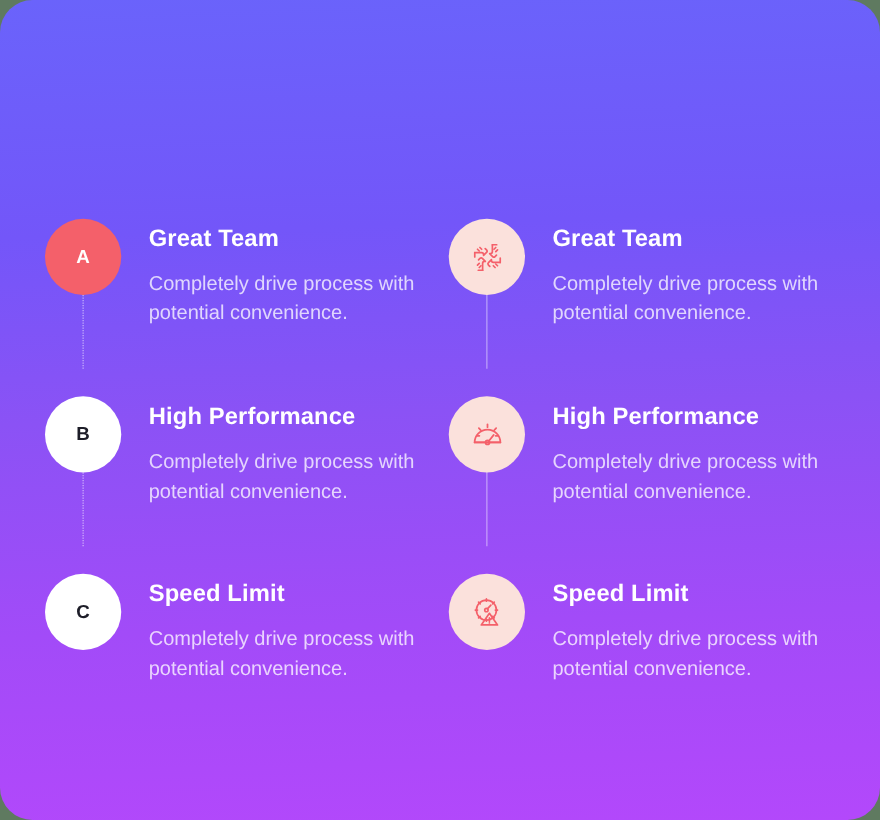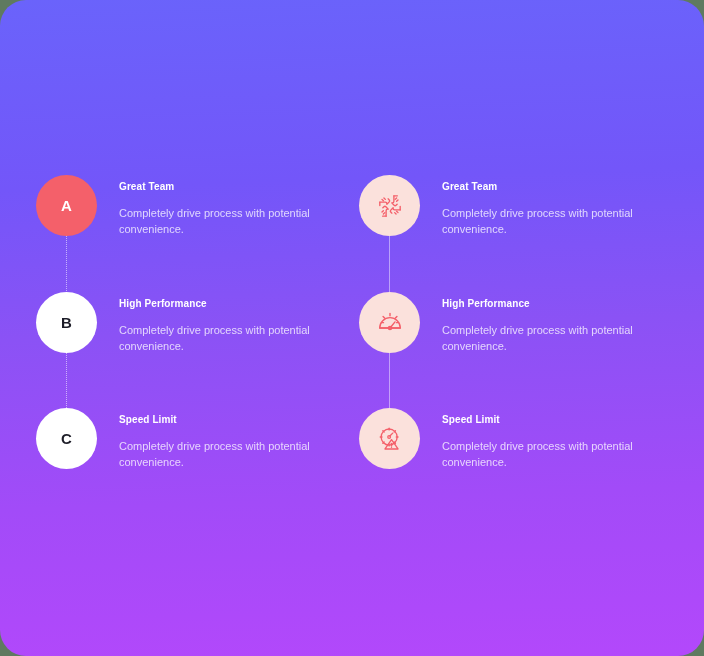--- a/index.html
+++ b/index.html
@@ -108,29 +108,29 @@
   .connector.c2 { height: 62px; }
 
   
   .copy {
     padding-left: 22px;
     padding-top: 6px;
   }
   .copy .title {
     margin: 0;
     color: #ffffff;
-    font-size: 10px;
+    font-size: 19px;
     font-weight: bold;
     letter-spacing: .1px;
     line-height: 1.2;
   }
   .copy .desc {
     margin: 12px 0 0 0;
     color: rgba(255,255,255,0.76);
-    font-size: 11px;
+    font-size: 16px;
     line-height: 1.48;
     max-width: 214px;
   }
 
   .icon-svg { display: block; }
 </style>
 </head>
 <body>
 
 <div id="stage">

